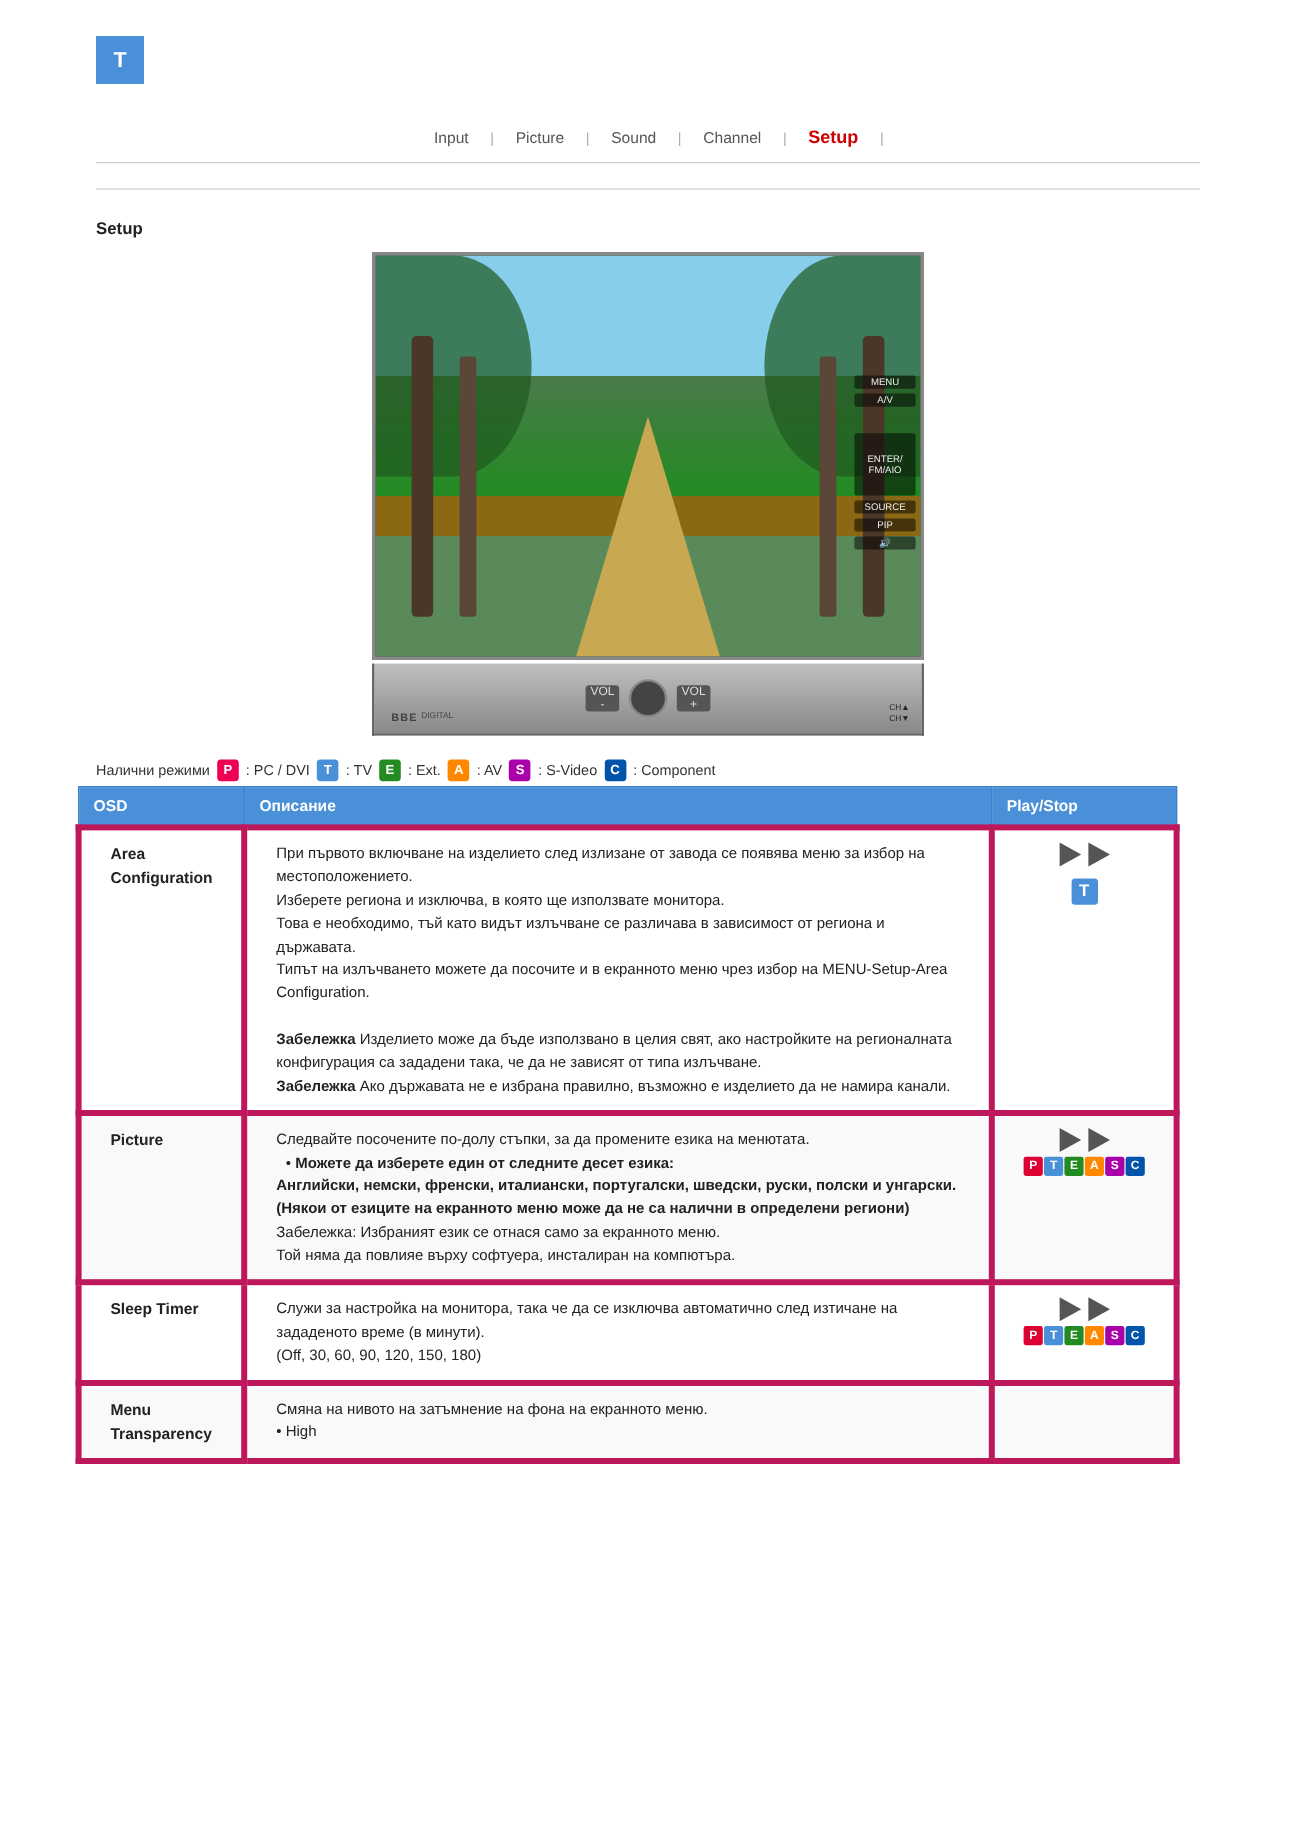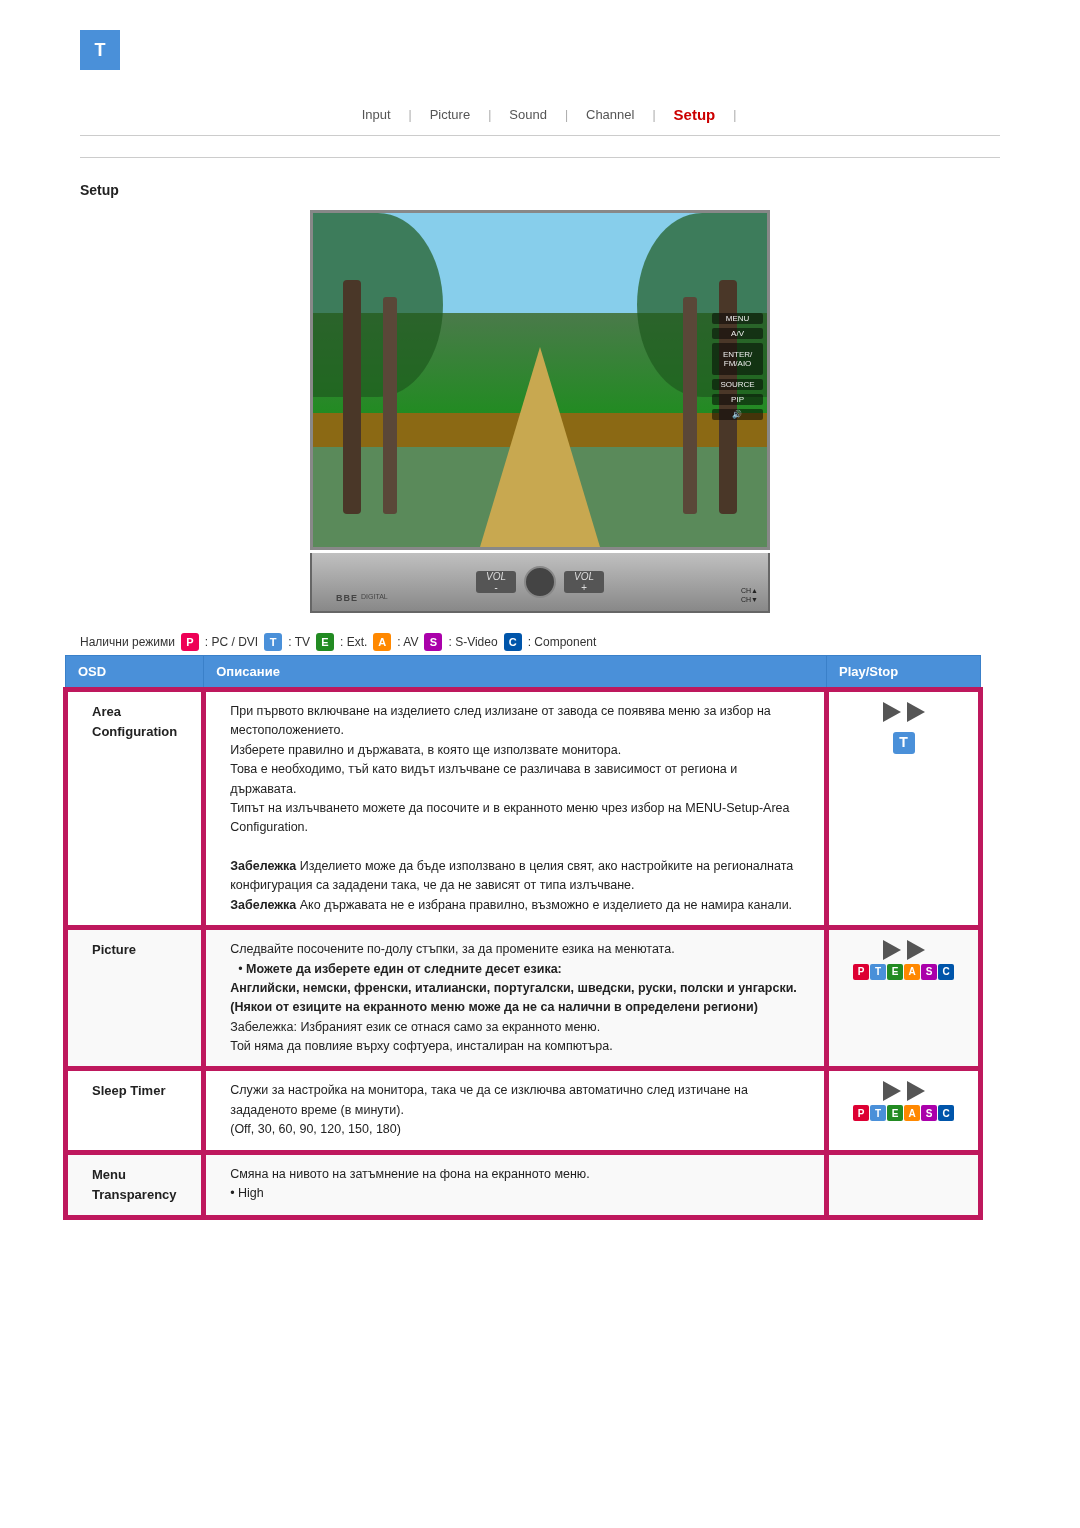--- a/index.html
+++ b/index.html
@@ -179,30 +179,29 @@
       position: relative;
       border: 2px solid #666;
       border-top: none;
     }
     .monitor-controls {
       display: flex;
       align-items: center;
       gap: 8px;
     }
     .vol-btn {
-      width: 40px;
+      width: 28px;
       height: 22px;
       background: #555;
       border-radius: 3px;
       display: flex;
       align-items: center;
       justify-content: center;
       color: #ddd;
       font-size: 9px;
-      font-style: italic;
     }
     .power-btn {
       width: 32px;
       height: 32px;
       border-radius: 50%;
       background: #444;
       border: 2px solid #888;
     }
 
     
@@ -378,29 +377,29 @@
         <div class="foliage-right"></div>
         <div class="tree-left"></div>
         <div class="tree-left2"></div>
         <div class="tree-right"></div>
         <div class="tree-right2"></div>
         <div class="path"></div>
 
         <div style="position:absolute;right:4px;top:30%;display:flex;flex-direction:column;gap:4px;">
           <div style="font-size:8px;color:#eee;background:rgba(0,0,0,0.5);padding:1px 3px;border-radius:2px;">MENU</div>
           <div style="font-size:8px;color:#eee;background:rgba(0,0,0,0.5);padding:1px 19px;border-radius:2px;">A/V</div>
-          <div style="font-size:8px;color:#eee;background:rgba(0,0,0,0.5);padding:7px 3px;border-radius:2px;">ENTER/<br>FM/AIO</div>
+          <div style="font-size:8px;color:#eee;background:rgba(0,0,0,0.5);padding:17px 3px;border-radius:2px;margin-top:18px;">ENTER/<br>FM/AIO</div>
           <div style="font-size:8px;color:#eee;background:rgba(0,0,0,0.5);padding:1px 3px;border-radius:2px;">SOURCE</div>
           <div style="font-size:8px;color:#eee;background:rgba(0,0,0,0.5);padding:1px 3px;border-radius:2px;">PIP</div>
           <div style="font-size:8px;color:#eee;background:rgba(0,0,0,0.5);padding:1px 3px;border-radius:2px;">🔊</div>
         </div>
       </div>
     </div>
     <div class="monitor-bezel">
-      <div style="position:absolute;left:24px;bottom:8px;font-size:8px;color:#444;display:flex;gap:3px;">
+      <div style="position:absolute;left:14px;bottom:8px;font-size:8px;color:#444;display:flex;gap:3px;">
         <span style="font-weight:bold;font-size:9px;letter-spacing:1px;">BBE</span>
         <span style="font-size:7px;">DIGITAL</span>
       </div>
       <div class="monitor-controls">
         <div class="vol-btn" style="font-size:10px;">VOL<br>-</div>
         <div class="power-btn"></div>
         <div class="vol-btn" style="font-size:10px;">VOL<br>+</div>
       </div>
       <div style="position:absolute;right:10px;bottom:8px;display:flex;flex-direction:column;gap:2px;font-size:7px;">
         <span>CH▲</span>
@@ -437,21 +436,21 @@
     </tr>
   </thead>
   <tbody>
 
     <tr>
       <td>
         <span class="row-label">Area<br>Configuration</span>
       </td>
       <td>
         <span>При първото включване на изделието след излизане от завода се появява меню за избор на местоположението.</span><br>
-        <span>Изберете правилно и държавата, в която ще използвате монитора.</span><br>
+        <span>Изберете региона и изключва, в която ще използвате монитора.</span><br>
         <span>Това е необходимо, тъй като видът излъчване се различава в зависимост от региона и държавата.</span><br>
         <span>Типът на излъчването можете да посочите и в екранното меню чрез избор на MENU-Setup-Area Configuration.</span><br>
         <br>
         <span><span class="note-bold">Забележка</span> Изделието може да бъде използвано в целия свят, ако настройките на регионалната конфигурация са зададени така, че да не зависят от типа излъчване.</span><br>
         <span><span class="note-bold">Забележка</span> Ако държавата не е избрана правилно, възможно е изделието да не намира канали.</span>
       </td>
       <td class="playstop-cell">
         <div class="play-icons">
           <div class="play-icon"></div>
           <div class="play-icon2"></div>

